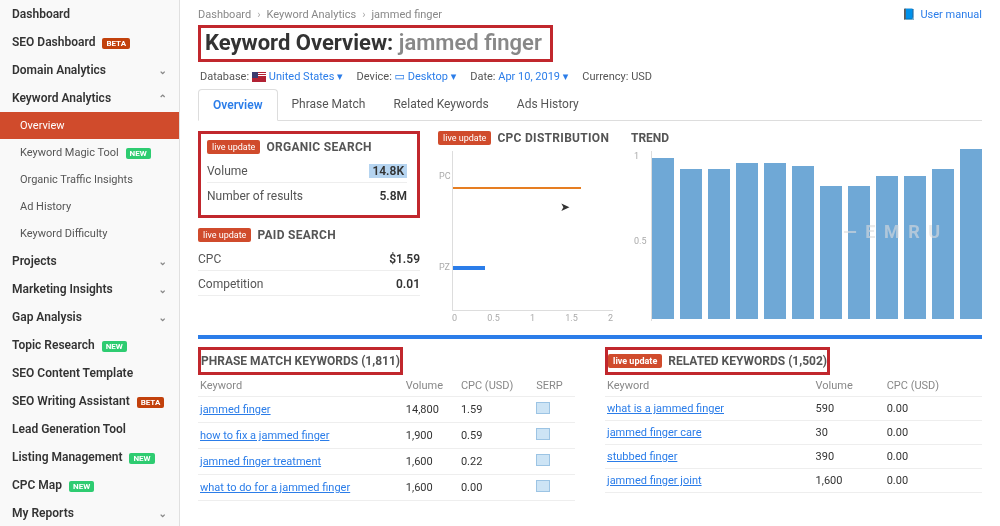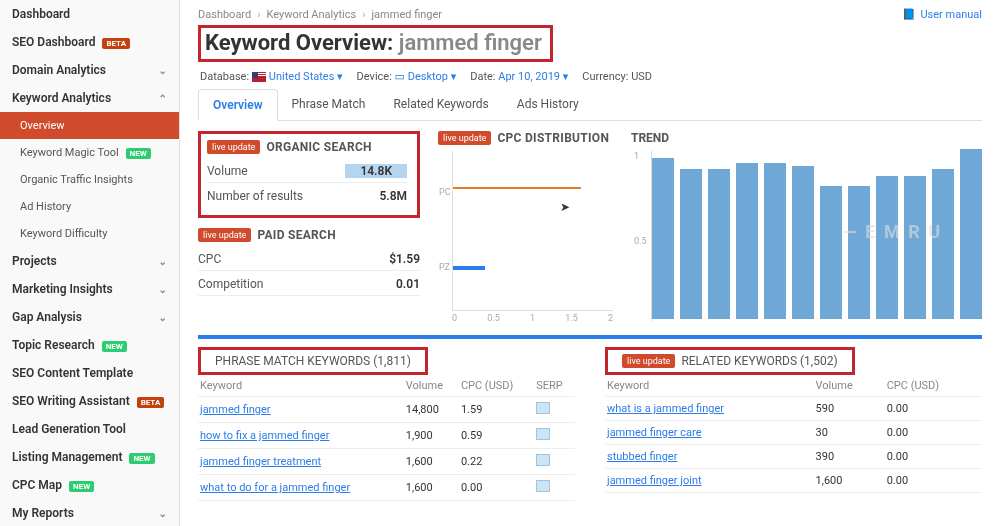--- a/index.html
+++ b/index.html
@@ -28,40 +28,40 @@
 .flag::before{content:"";position:absolute;left:0;top:0;width:6px;height:6px;background:#3c3b6e}
 .tabs{display:flex;border-bottom:1px solid #ddd;font-size:12px}
 .tab{padding:8px 14px;color:#555;cursor:pointer}
 .tab.active{color:#2b7de9;border:1px solid #ddd;border-bottom:1px solid #fff;border-radius:4px 4px 0 0;margin-bottom:-1px;font-weight:600}
 .cards{display:flex;gap:18px;margin-top:10px}
 .organic-box{border:3px solid #c1272d;padding:6px 10px 8px 6px;width:222px}
 .live{background:#d04b2c;color:#fff;font-size:9px;padding:2px 5px;border-radius:2px;margin-right:6px}
 .sec-title{font-size:12px;font-weight:700;color:#555;letter-spacing:.3px}
 .metric-row{display:flex;justify-content:space-between;font-size:12px;color:#555;padding:6px 0 4px;border-bottom:1px solid #eee}
 .metric-row .v{font-weight:600;color:#333}
-.metric-row .v.hl{background:#b5d4f0;padding:0 15px}
+.metric-row .v.hl{background:#b5d4f0;padding:0 3px}
 .paid-box{width:222px;margin-top:10px}
 .paid-box .hdr{display:flex;align-items:center;margin-bottom:4px}
 .cpc-box{width:200px}
 .cpc-hdr{display:flex;align-items:center;margin-bottom:6px}
 .trend-box{flex:1}
 .trend-title{font-size:12px;font-weight:700;color:#555;margin-bottom:6px}
 .cpc-chart{position:relative;height:160px;border-left:1px solid #ddd;border-bottom:1px solid #ddd;margin-left:14px}
 .cpc-axis-y{position:absolute;left:-14px;font-size:9px;color:#aaa}
 .cpc-line{position:absolute;left:0;top:36px;width:80%;height:2px;background:#e67e22}
 .cpc-bar{position:absolute;left:0;bottom:0;width:20%;height:4px;background:#2b7de9;top:auto}
 .cpc-xlabels{display:flex;justify-content:space-between;font-size:9px;color:#aaa;margin:2px 0 0 14px}
 .trend-chart{position:relative;height:170px;border-left:1px solid #ddd;margin-left:20px;display:flex;align-items:flex-end;gap:6px;padding-bottom:2px}
 .trend-y{position:absolute;left:-18px;font-size:9px;color:#aaa}
 .tbar{width:22px;background:#6fa8d6}
 .watermark{position:absolute;right:40px;top:70px;font-size:18px;font-weight:700;color:#ddd;opacity:.6;letter-spacing:2px}
 .divider{height:4px;background:#2b7de9;margin:12px 0 8px}
 .bottom{display:flex;gap:30px}
 .col{flex:1}
-.col-hdr{display:inline-flex;align-items:center;border:3px solid #c1272d;padding:4px 14px;font-size:12px;font-weight:400;color:#555}
+.col-hdr{display:inline-flex;align-items:center;border:3px solid #c1272d;padding:4px 0;font-size:12px;font-weight:700;color:#555}
 .tbl{width:100%;border-collapse:collapse;font-size:11px}
 .tbl th{text-align:left;color:#888;font-weight:400;padding:4px 2px;border-bottom:1px solid #eee}
 .tbl td{padding:5px 2px;border-bottom:1px solid #eee}
 .tbl td a{color:#2b7de9;text-decoration:underline}
 .serp{display:inline-block;width:14px;height:12px;background:#cde4f5;border:1px solid #9cc4e4}
 .left-col{display:flex;flex-direction:column}
 .cursor{position:absolute;left:380px;top:200px;font-size:12px}
 </style>
 </head>
 <body>
@@ -199,21 +199,21 @@
           </div>
         </div>
       </div>
 
       <div class="cpc-box">
         <div class="cpc-hdr">
           <span class="live">live update</span>
           <span class="sec-title">CPC DISTRIBUTION</span>
         </div>
         <div class="cpc-chart">
-          <span class="cpc-axis-y" style="top:36px">PC</span>
+          <span class="cpc-axis-y" style="top:20px">PC</span>
           <span class="cpc-axis-y" style="bottom:38px">PZ</span>
           <div class="cpc-line"></div>
           <div class="cpc-bar" style="bottom:40px"></div>
         </div>
         <div class="cpc-xlabels" id="cpcx">
             <span>0</span>
             <span>0.5</span>
             <span>1</span>
             <span>1.5</span>
             <span>2</span>

